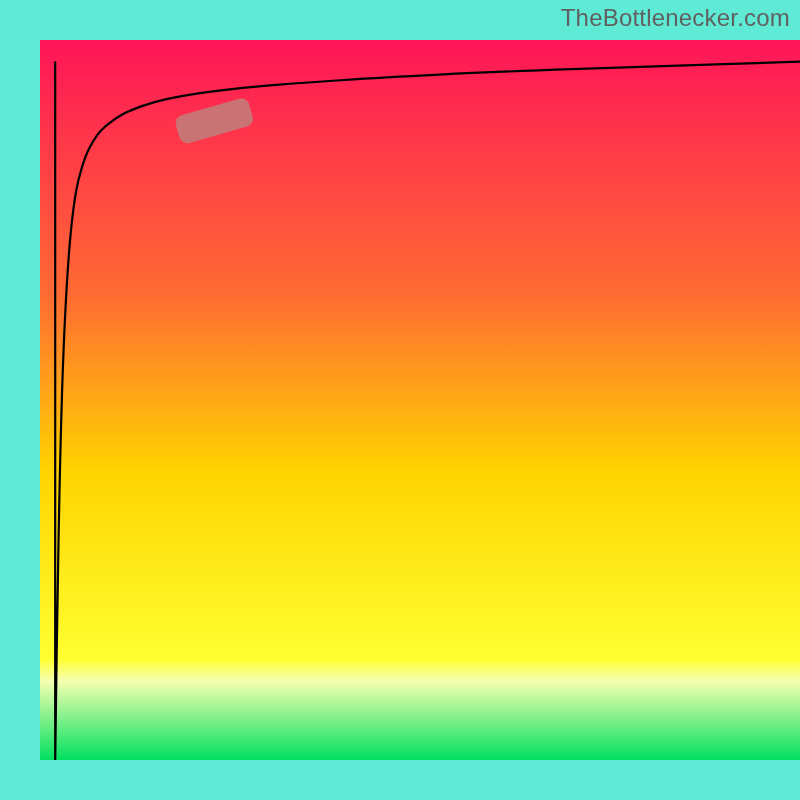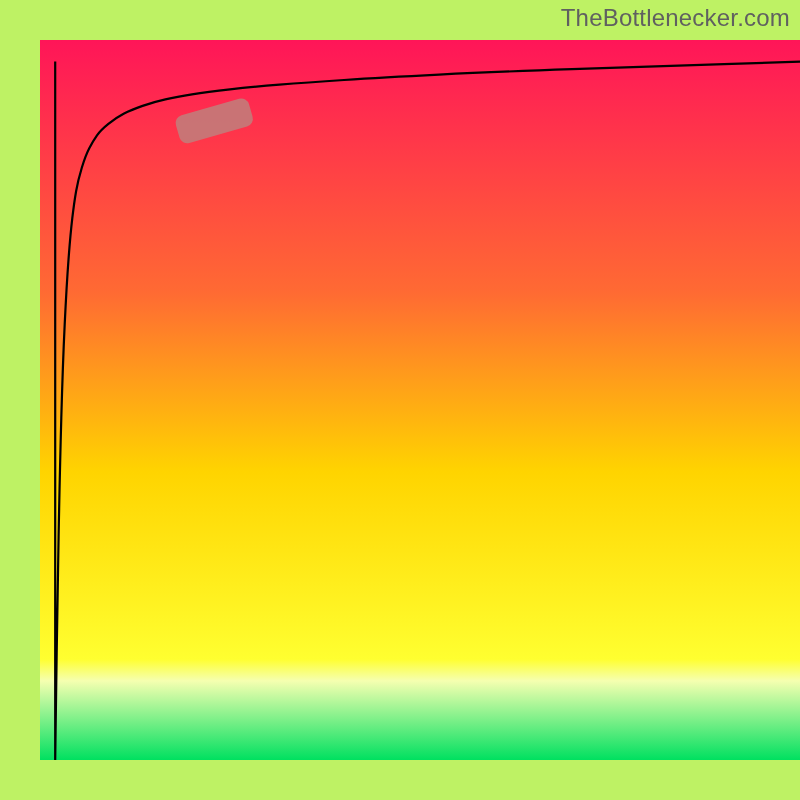--- a/index.html
+++ b/index.html
@@ -7,21 +7,21 @@
     padding: 0;
     width: 800px;
     height: 800px;
     overflow: hidden;
     background: #fff;
   }
   .frame {
     position: relative;
     width: 800px;
     height: 800px;
-    background: #bef264;
+    background: #5eead4;
   }
   .watermark {
     position: absolute;
     top: 4px;
     right: 10px;
     font-family: Arial, Helvetica, sans-serif;
     font-size: 24px;
     color: #606060;
     letter-spacing: 0.2px;
     font-weight: 500;

